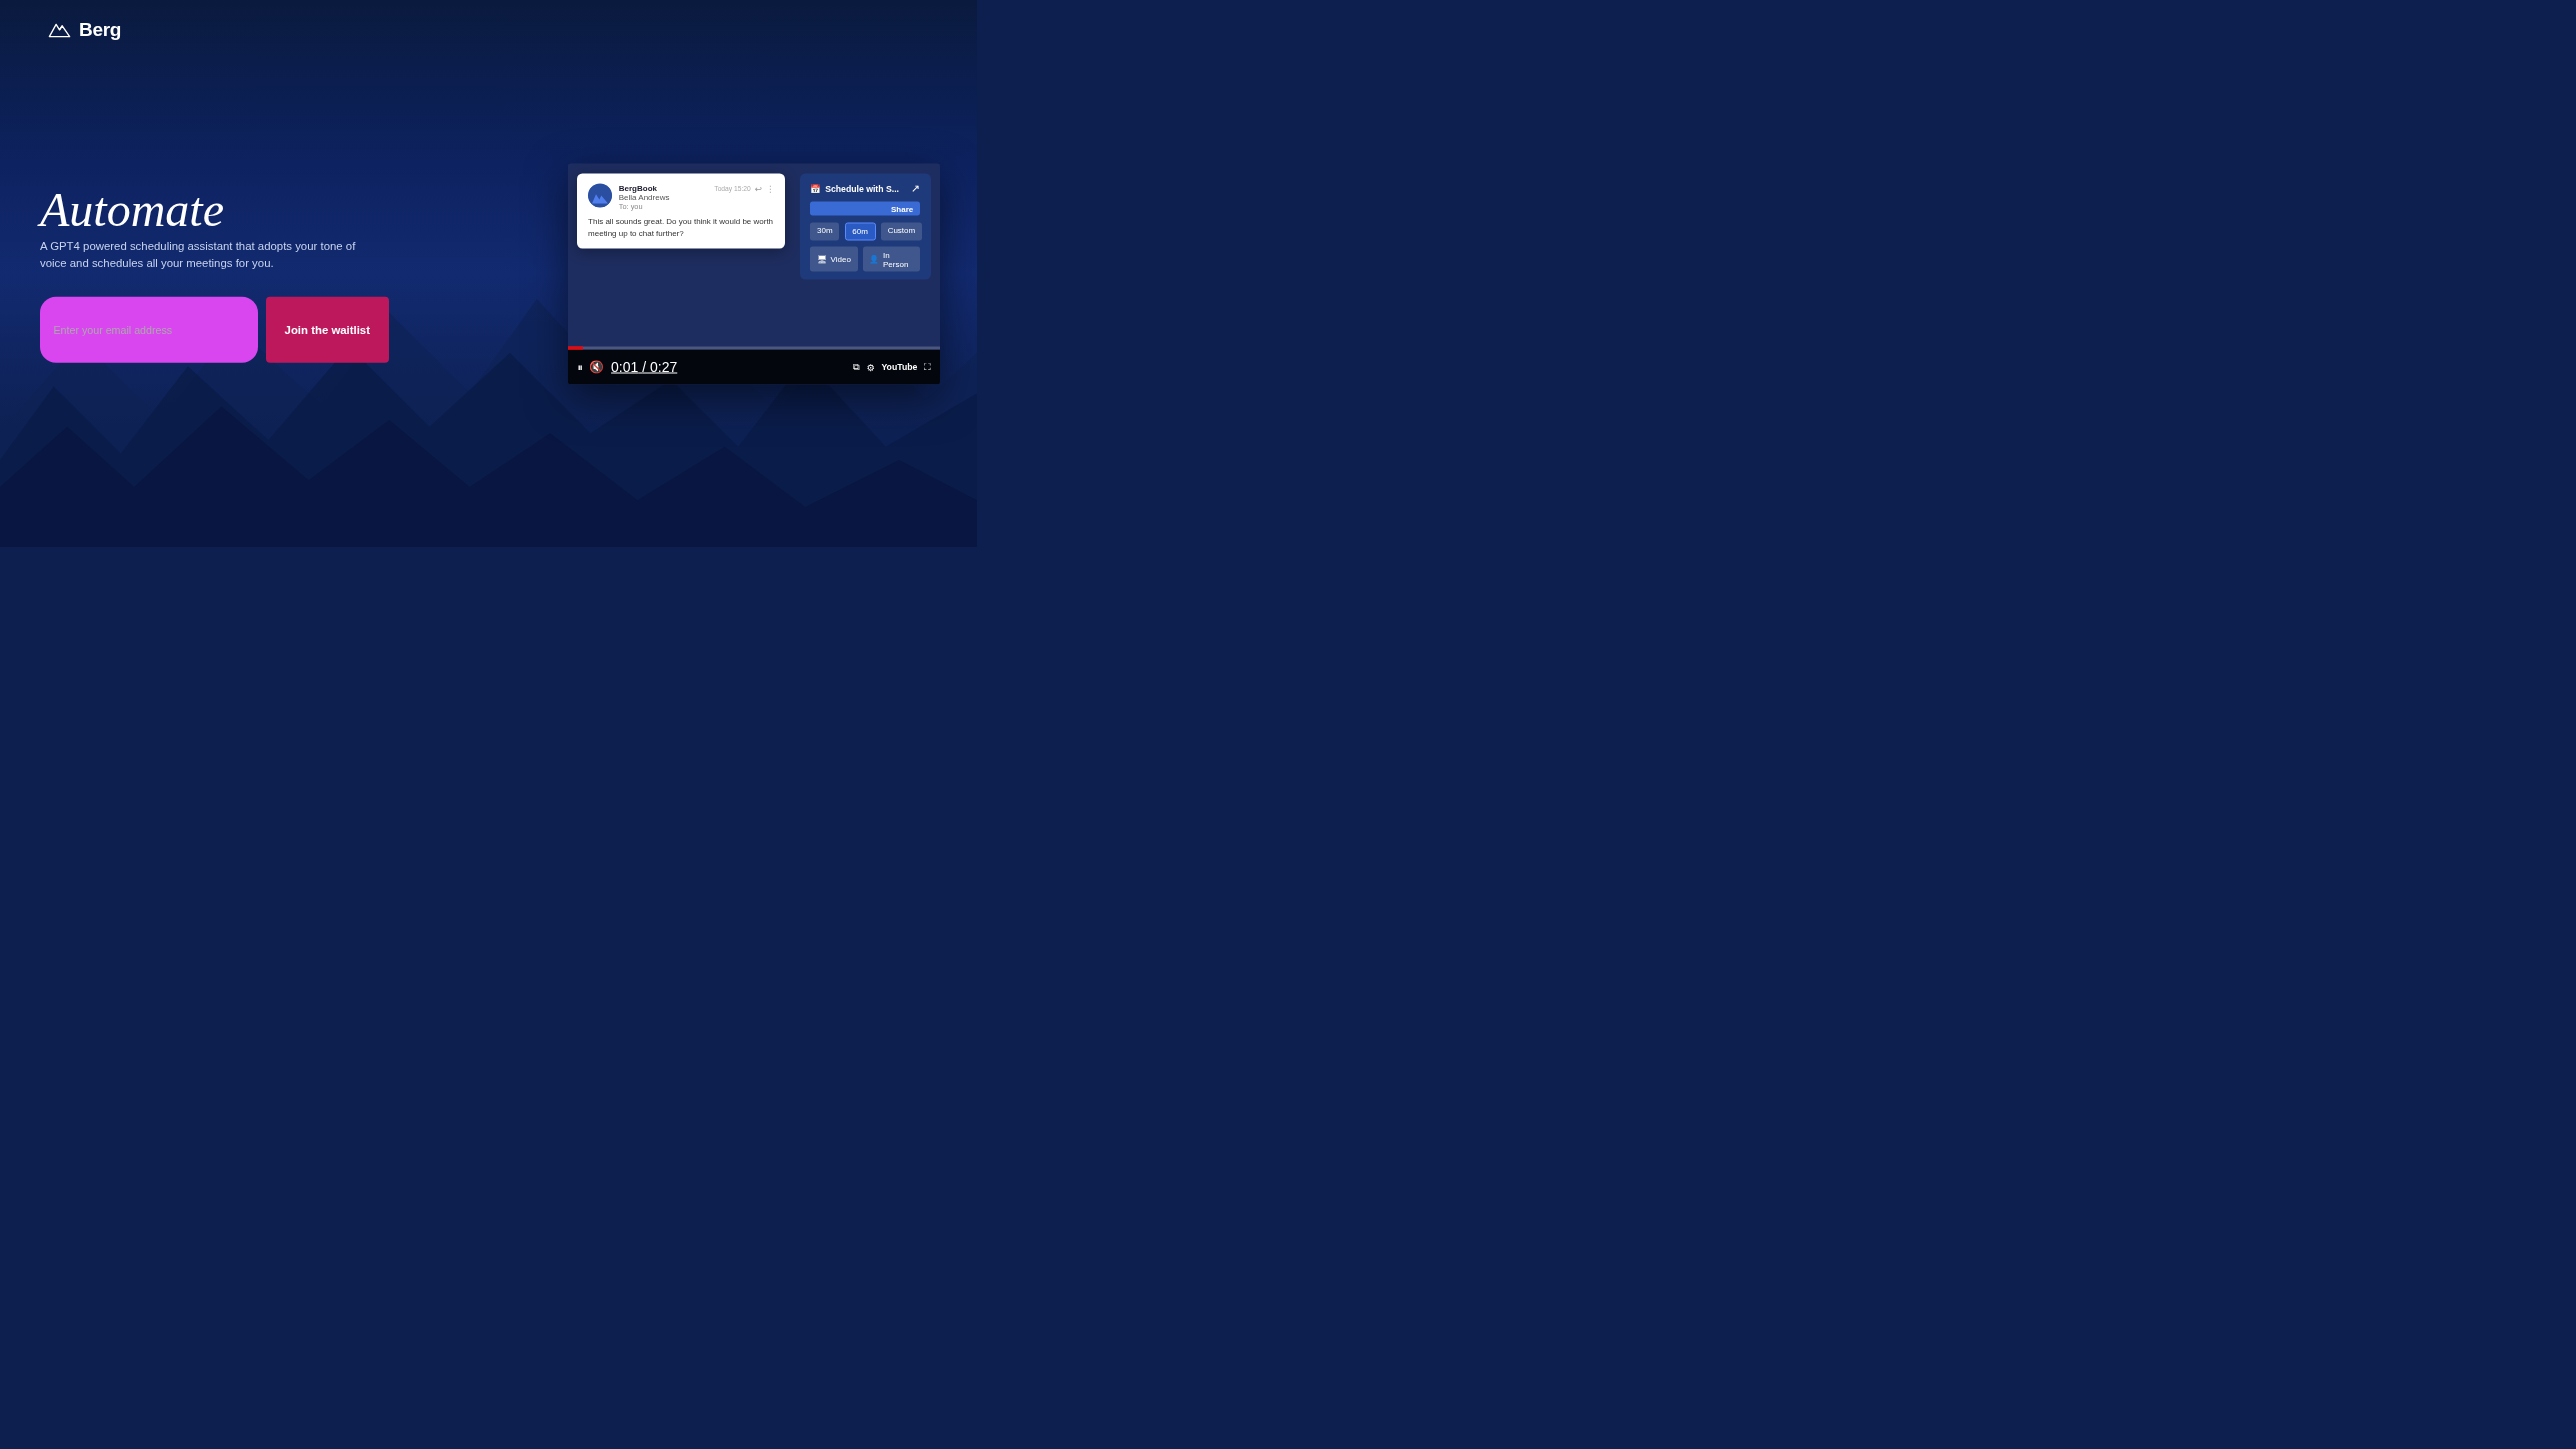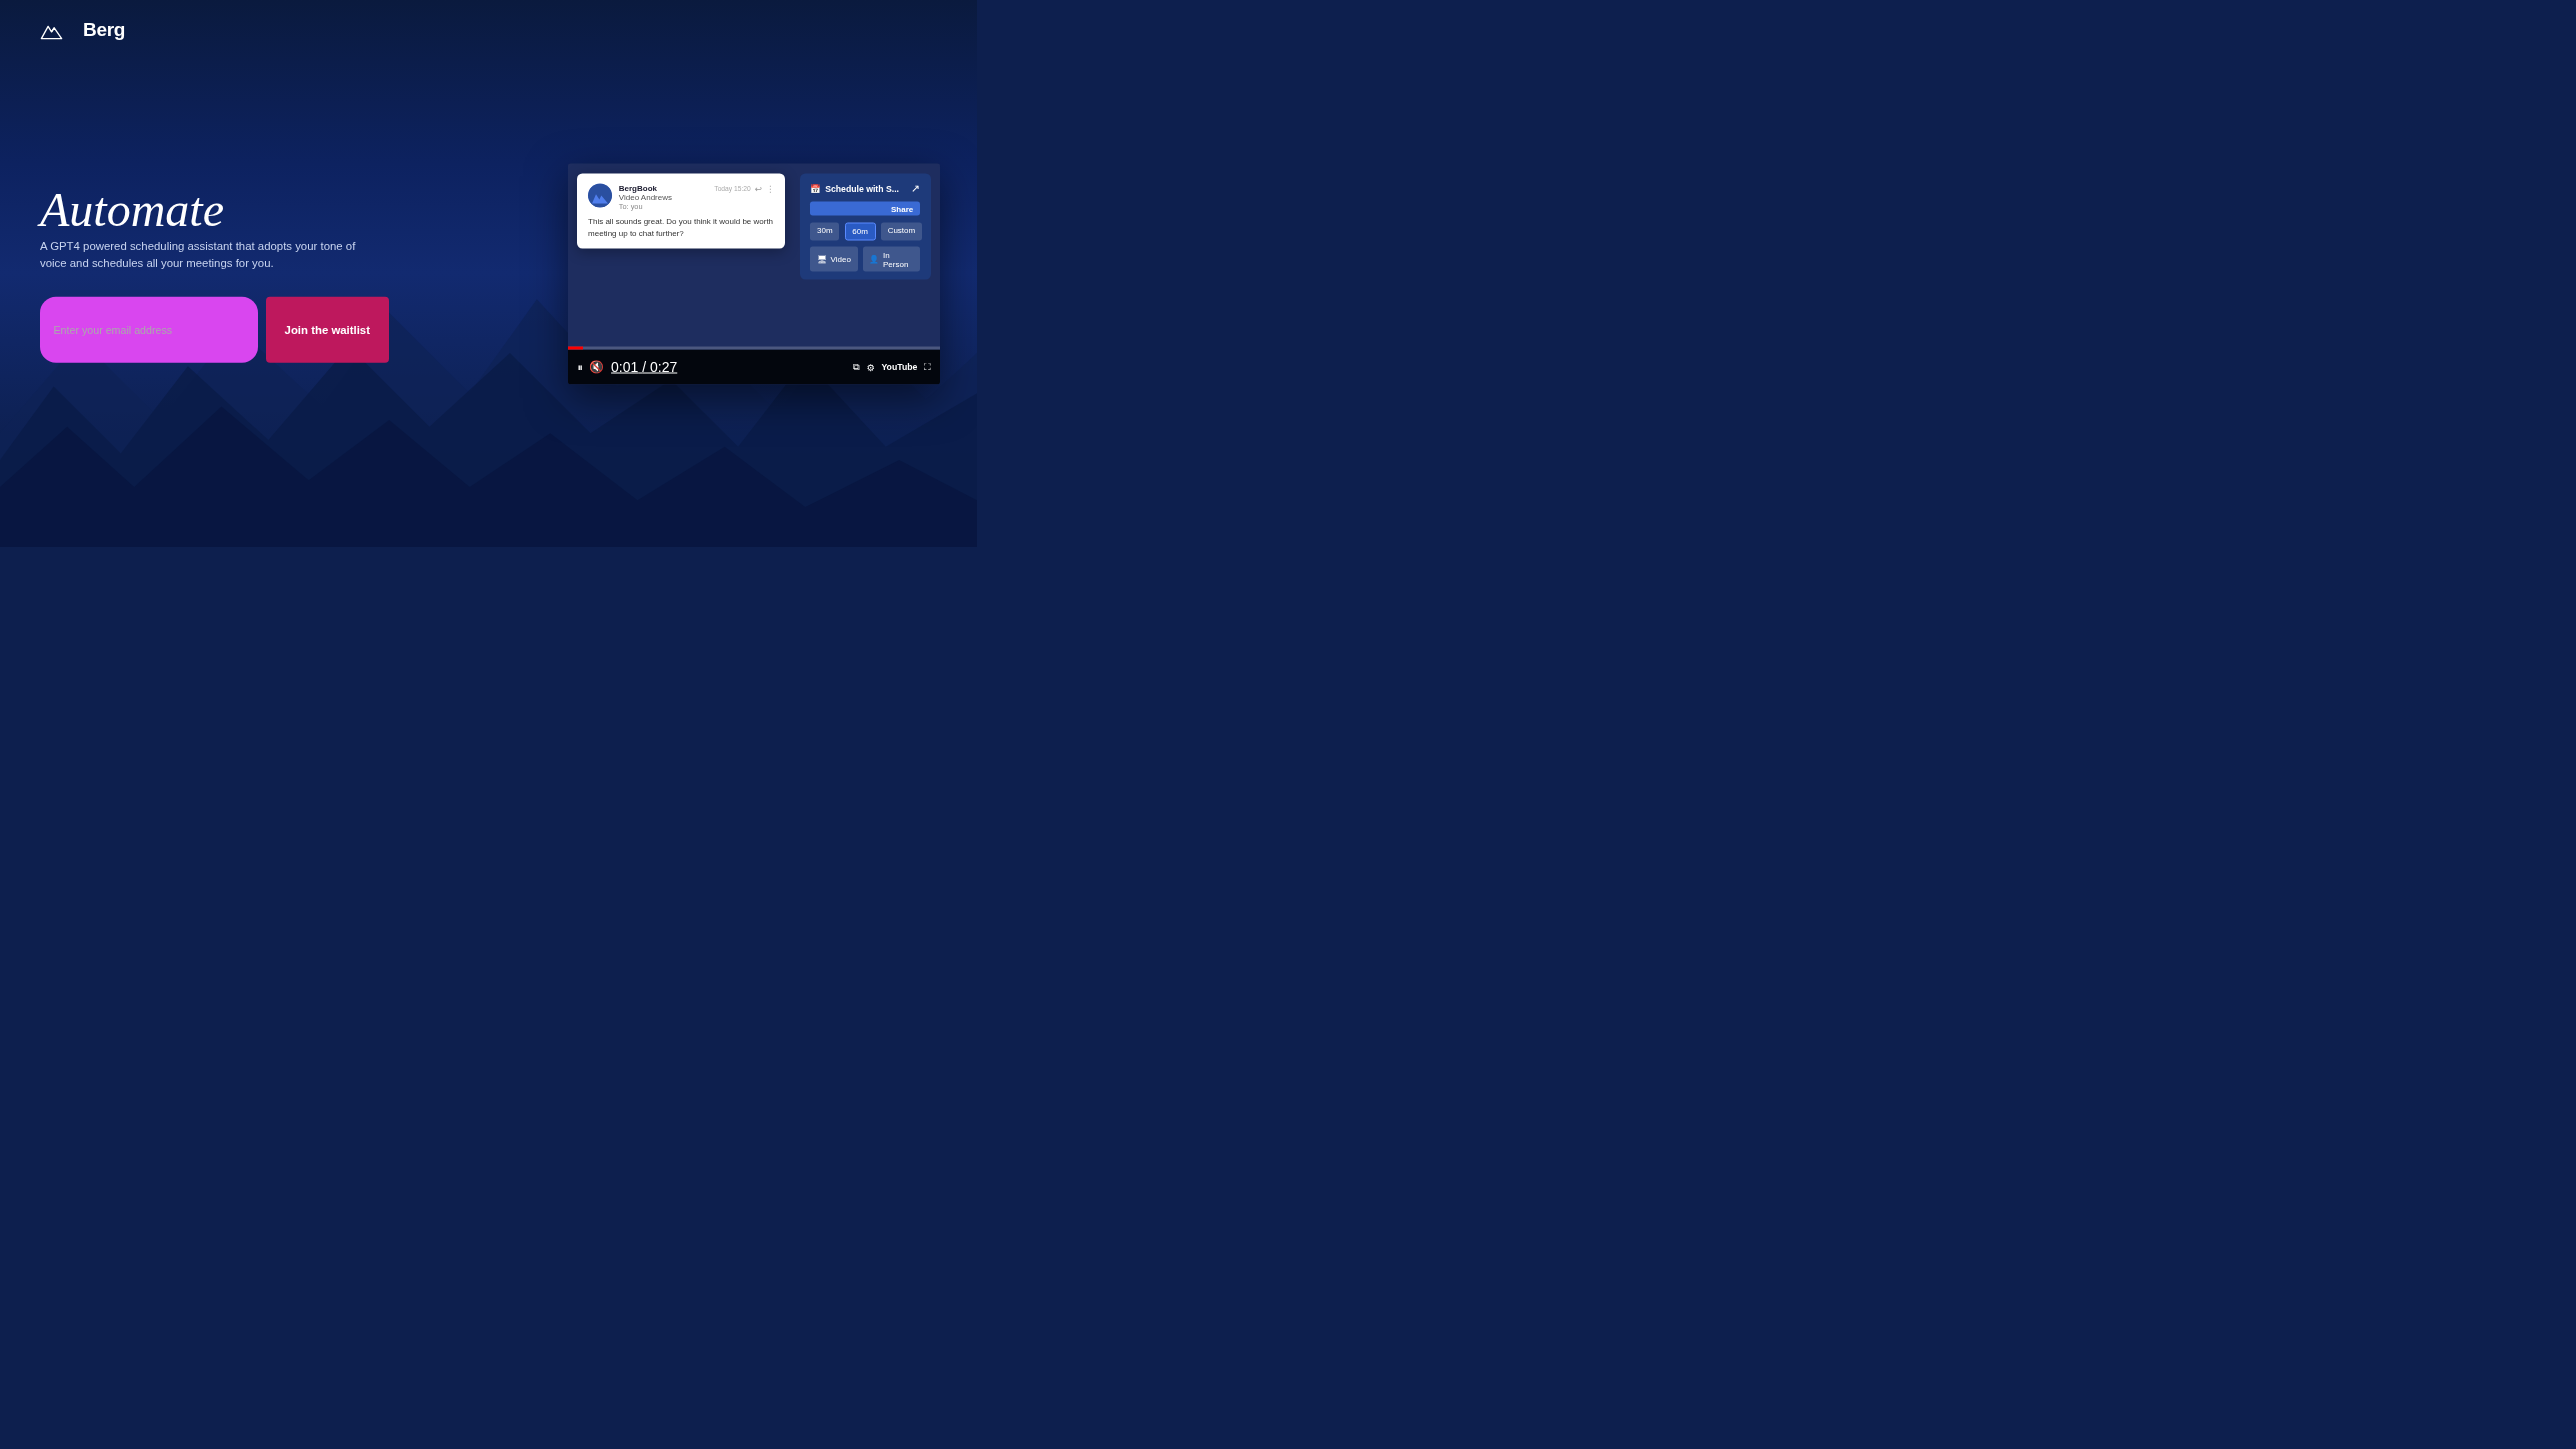--- a/index.html
+++ b/index.html
@@ -35,24 +35,24 @@
 
     .mountains svg {
       width: 100%;
       height: 100%;
     }
 
     
     .logo {
       position: absolute;
       top: 19px;
-      left: 40px;
-      display: flex;
-      align-items: center;
-      gap: 20px;
+      left: 48px;
+      display: flex;
+      align-items: flex-start;
+      gap: 8px;
       color: #ffffff;
       font-size: 19px;
       font-weight: 700;
       letter-spacing: -0.3px;
     }
 
     .logo-mountain {
       width: 23px;
       height: 19px;
     }
@@ -390,21 +390,21 @@
     <div class="chat-card">
       <div class="chat-header">
         <div class="chat-avatar">
           <svg width="24" height="24" viewBox="0 0 36 36" xmlns="http://www.w3.org/2000/svg">
             <circle cx="18" cy="18" r="18" fill="#2a4fa0"></circle>
             <path d="M6 30 L12 16 L17 24 L20 18 L30 30 Z" fill="#5a8aff" opacity="0.8"></path>
           </svg>
         </div>
         <div class="chat-name-block">
           <div class="chat-app-name">BergBook</div>
-          <div class="chat-sender">Video Andrews</div>
+          <div class="chat-sender">Bella Andrews</div>
           <div class="chat-to">To: you</div>
         </div>
         <div style="display:flex;gap:4px;align-items:center;">
           <span class="chat-timestamp">Today 15:20</span>
           <span style="color:#999;font-size:8.7px;">↩</span>
           <span style="color:#999;font-size:8.7px;">⋮</span>
         </div>
       </div>
       <div class="chat-message">This all sounds great. Do you think it would be worth meeting up to chat further?</div>
     </div>

